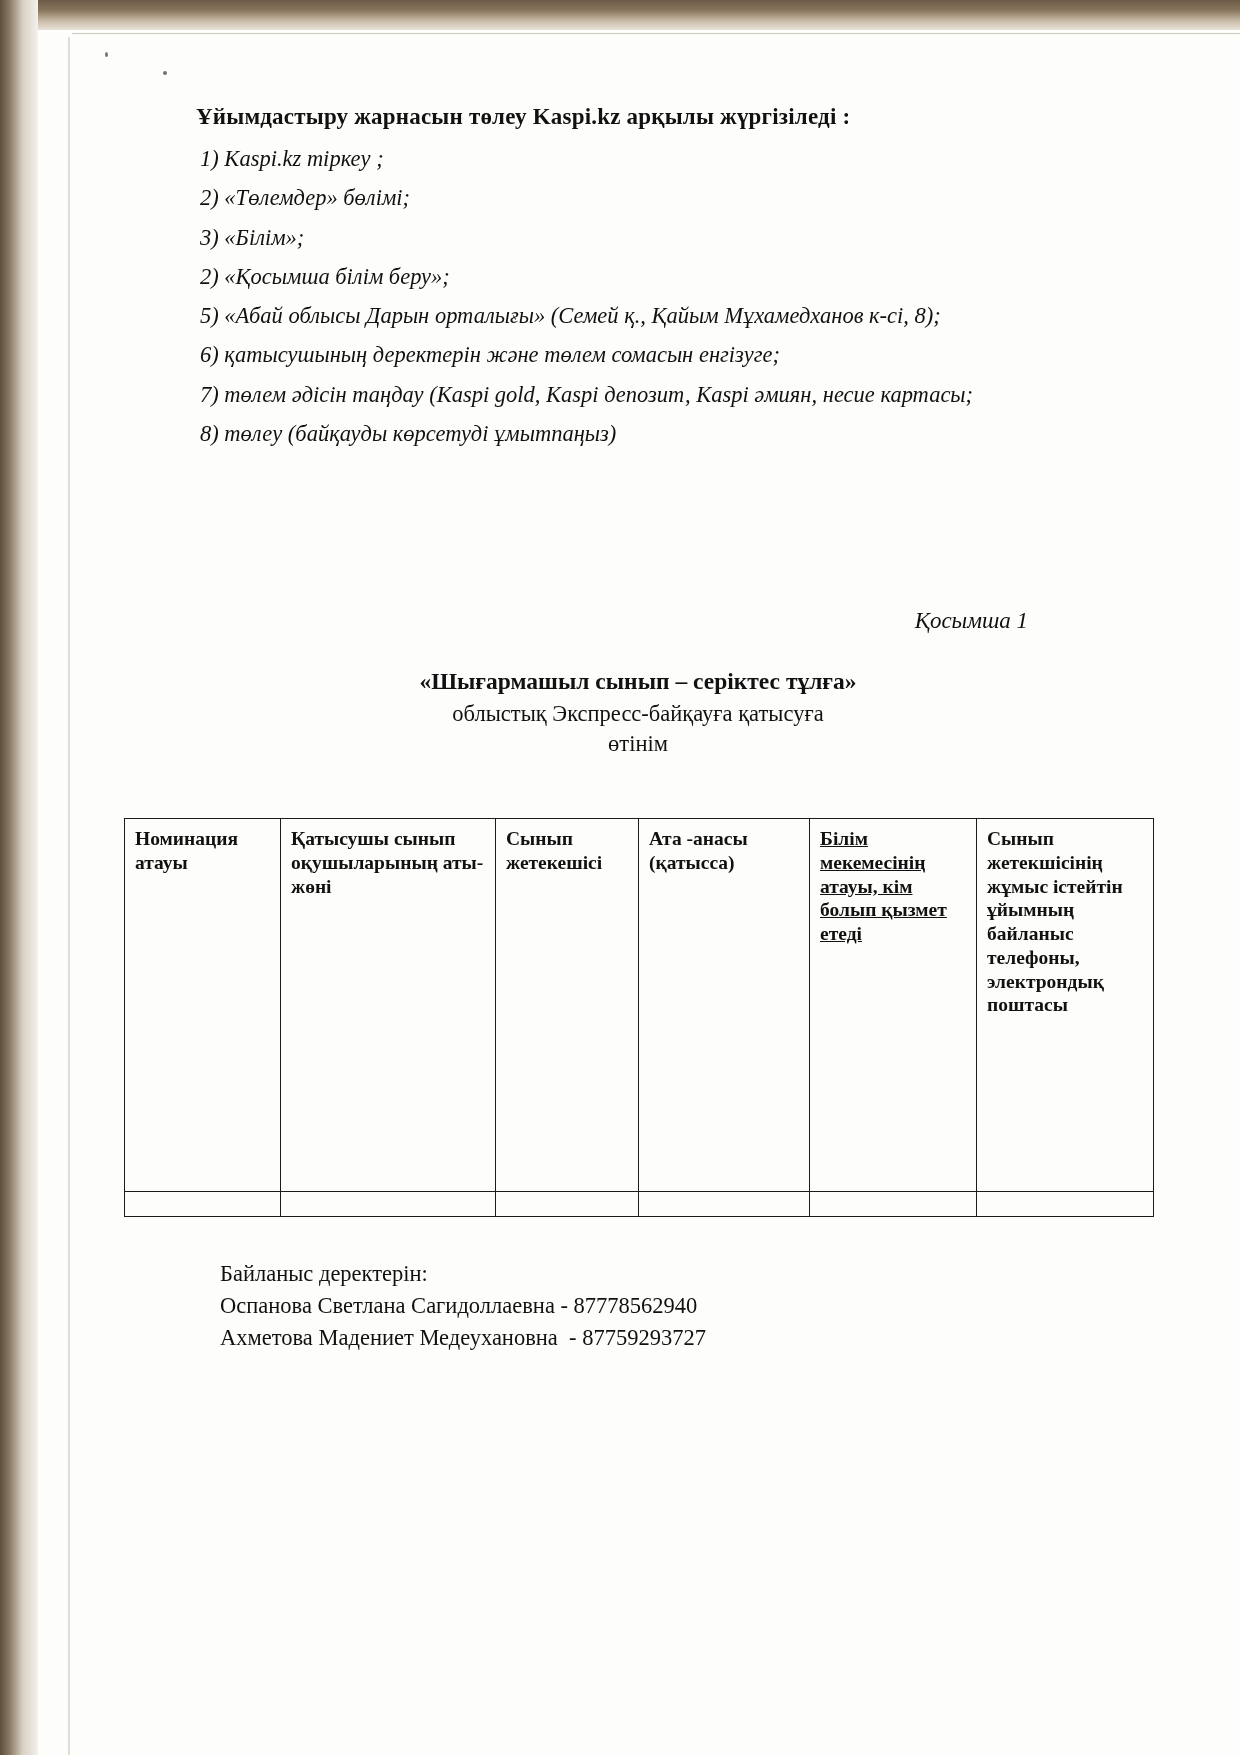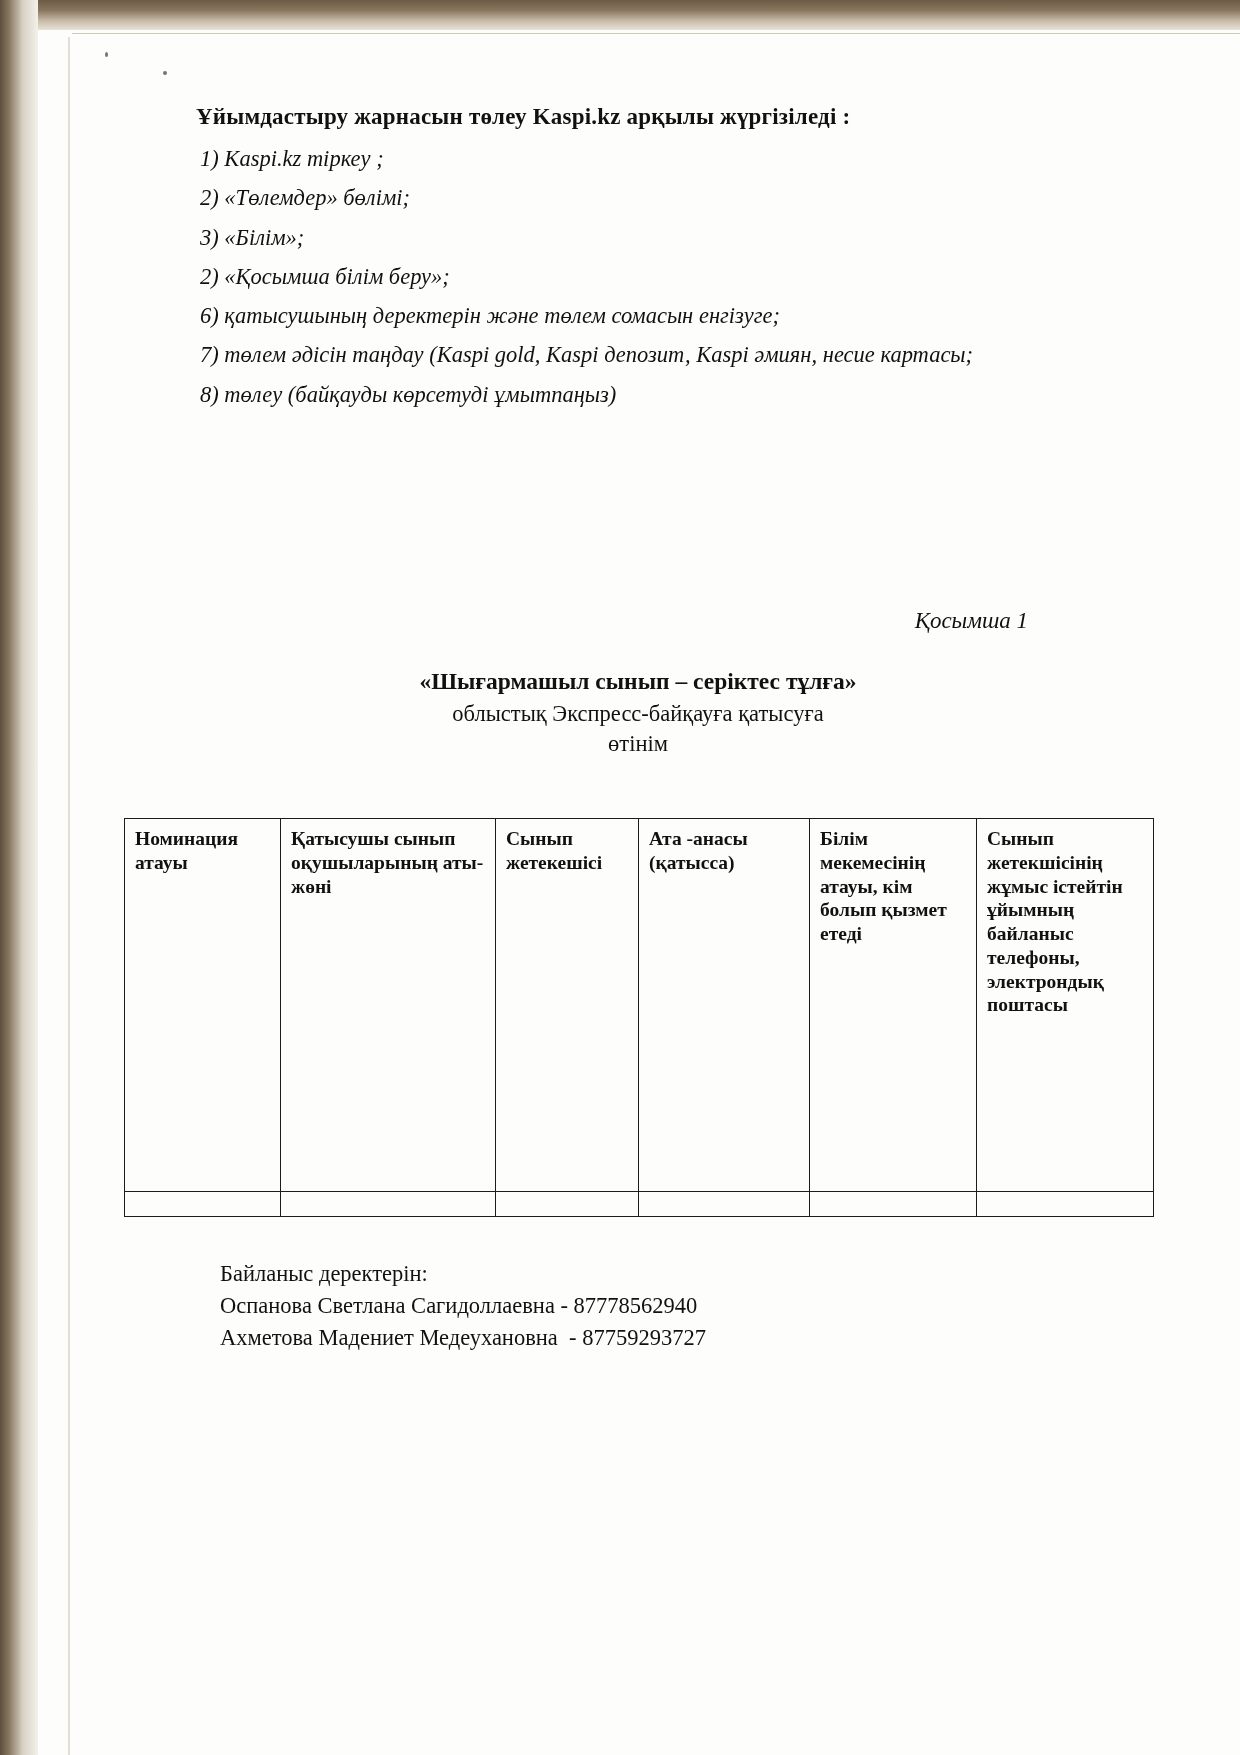--- a/index.html
+++ b/index.html
@@ -129,20 +129,21 @@
   table.app-table th.c6 { width: 158px; }
   table.app-table th {
     height: 360px;
   }
   table.app-table td.body-row {
     height: 12px;
   }
   .just-col {
     text-align: justify;
     text-align-last: left;
+    text-decoration: underline;
   }
 
   .contacts {
     position: absolute;
     left: 220px;
     top: 1258px;
     font-size: 22.5px;
     line-height: 1.42;
     font-family: "Liberation Serif", serif;
   }
@@ -163,20 +164,21 @@
 
   <div class="content">
 
     <div class="heading-bold">Ұйымдастыру жарнасын төлеу Kaspi.kz арқылы жүргізіледі :</div>
 
     <div class="list">
       <p>1) Kaspi.kz тіркеу ;</p>
       <p>2) «Төлемдер» бөлімі;</p>
       <p>3) «Білім»;</p>
       <p>2) «Қосымша білім беру»;</p>
+      <p>5) «Абай облысы Дарын орталығы»  (Семей қ., Қайым Мұхамедханов к-сі, 8);</p>
       <p>6) қатысушының деректерін және төлем сомасын енгізуге;</p>
       <p>7) төлем әдісін таңдау (Kaspi gold, Kaspi депозит, Kaspi әмиян, несие картасы;</p>
       <p>8) төлеу (байқауды көрсетуді ұмытпаңыз)</p>
     </div>
 
     <div class="appendix">Қосымша 1</div>
 
     <div class="title-block">
       <div class="title-main">«Шығармашыл сынып – серіктес тұлға»</div>
       <div class="title-sub">облыстық Экспресс-байқауға қатысуға</div>

